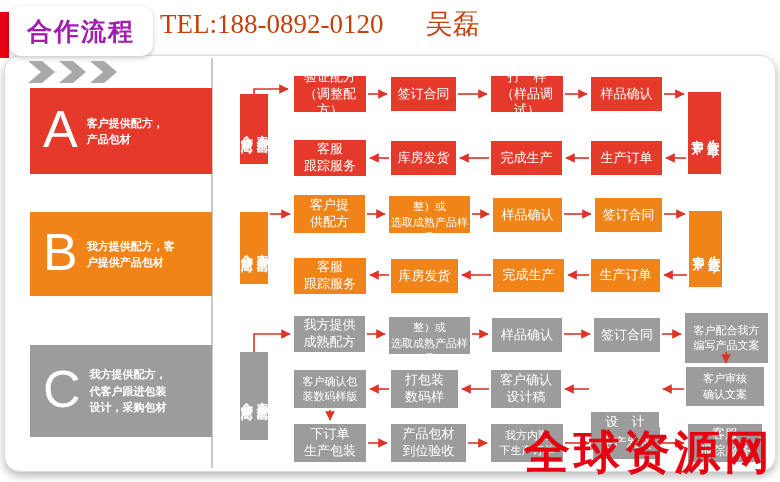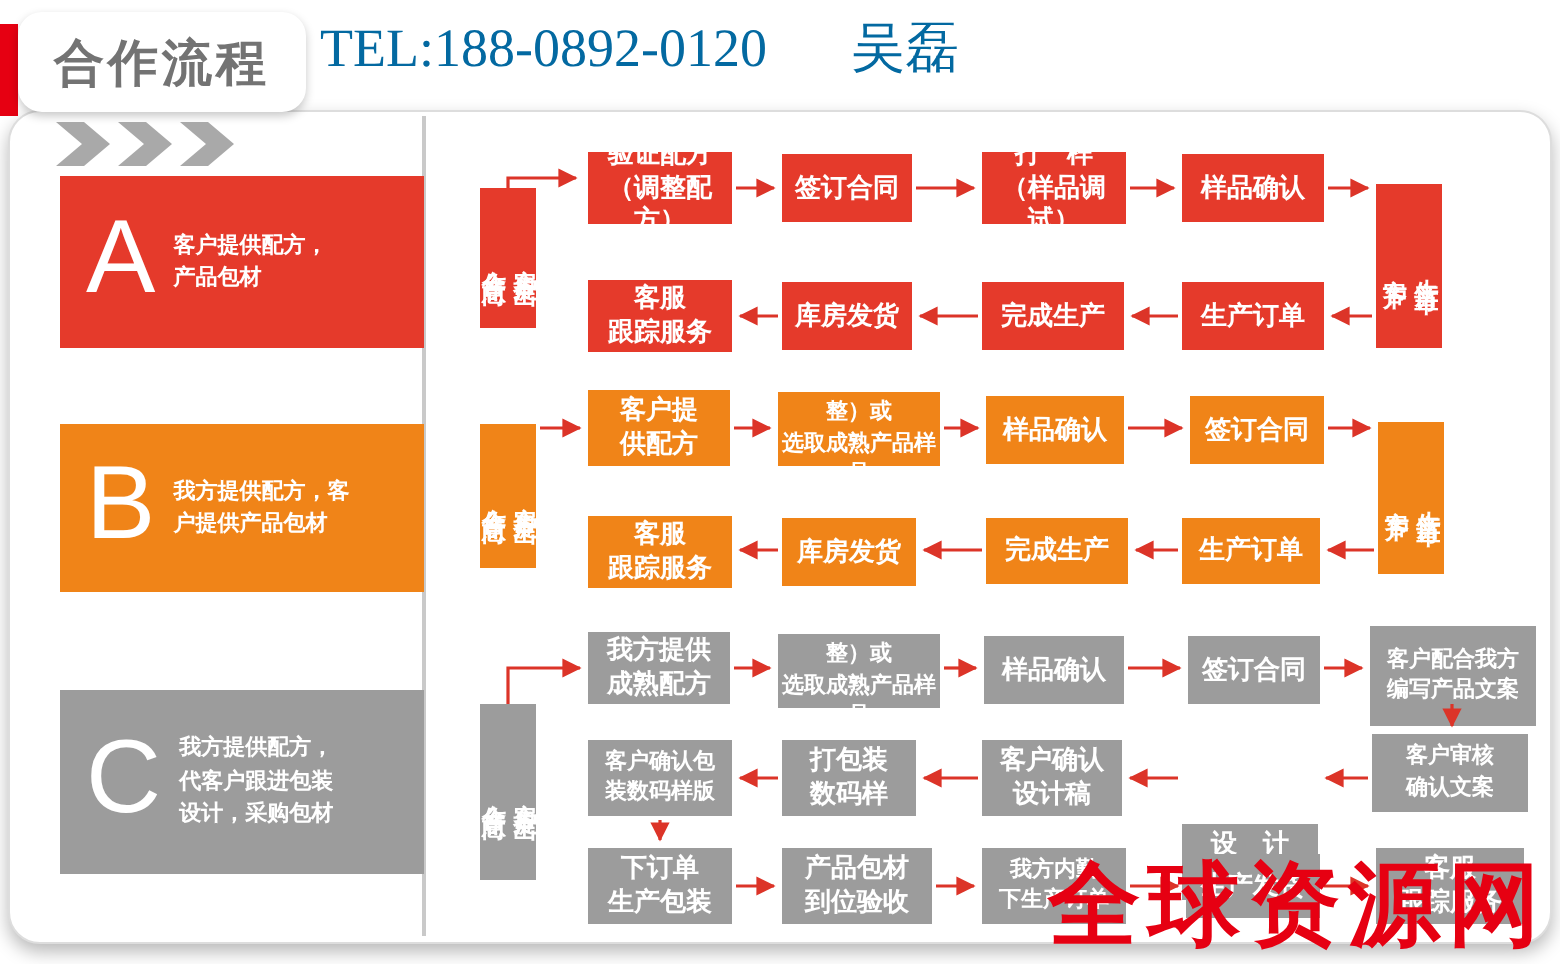--- a/index.html
+++ b/index.html
@@ -3,36 +3,36 @@
 <meta charset="utf-8">
 <style>
   html,body{margin:0;padding:0;background:#fff;}
   .stage{position:relative;width:780px;height:482px;background:#fff;overflow:hidden;
          font-family:"Liberation Sans",sans-serif;}
   
   .ribbon{position:absolute;left:0;top:12px;width:9px;height:46px;background:#e60012;}
   .tab{position:absolute;left:9px;top:6px;width:144px;height:50px;background:#fff;
        border-radius:12px;box-shadow:0 2px 5px rgba(0,0,0,.22);display:flex;
        align-items:center;justify-content:center;z-index:6;}
-  .tab span{color:#737373;font-size:25px;font-weight:bold;letter-spacing:2px;}
+  .tab span{color:#a21caf;font-size:25px;font-weight:bold;letter-spacing:2px;}
   .telline{position:absolute;left:160px;top:6px;font-family:"Liberation Serif",serif;
-       color:#0369a1;font-size:27px;z-index:6;white-space:nowrap;}
+       color:#c2410c;font-size:27px;z-index:6;white-space:nowrap;}
   .telline .name{margin-left:42px;}
   
   .card{position:absolute;left:4px;top:55px;width:770px;height:415px;background:#fff;
         border:1px solid #ddd;border-radius:16px;box-shadow:0 4px 9px rgba(0,0,0,.28);}
   .divider{position:absolute;left:211px;top:58px;width:2px;height:410px;background:#c9c9c9;}
   .chev{position:absolute;left:28px;top:60px;z-index:7;}
   
   .sec{position:absolute;display:flex;align-items:center;color:#fff;z-index:3;}
   .sec .ltr{font-size:52px;line-height:1;padding:0 9px 4px 13px;font-weight:normal;}
   .sec .txt{font-size:11px;font-weight:bold;line-height:1.5;white-space:pre-line;}
   
   .fb{position:absolute;display:flex;align-items:center;justify-content:center;
-      text-align:center;color:#fff;font-weight:bold;font-size:13px;line-height:1.3;
+      text-align:center;color:#fff;font-weight:normal;font-size:13px;line-height:1.3;
       white-space:pre-line;z-index:3;}
   .fb.sm{font-size:11px;line-height:1.45;}
   .fb.xs{font-size:11px;line-height:1.4;}
   .red{background:#e53a2b;} .org{background:#f08418;} .gry{background:#9c9c9c;}
   
   .vb{position:absolute;display:flex;flex-direction:row;align-items:center;
       justify-content:center;gap:2px;color:#fff;font-weight:bold;z-index:3;}
   .vb span{writing-mode:vertical-rl;text-orientation:upright;font-size:12px;
       letter-spacing:2px;line-height:1.15;}
   .arrows{position:absolute;left:0;top:0;z-index:4;pointer-events:none;}

